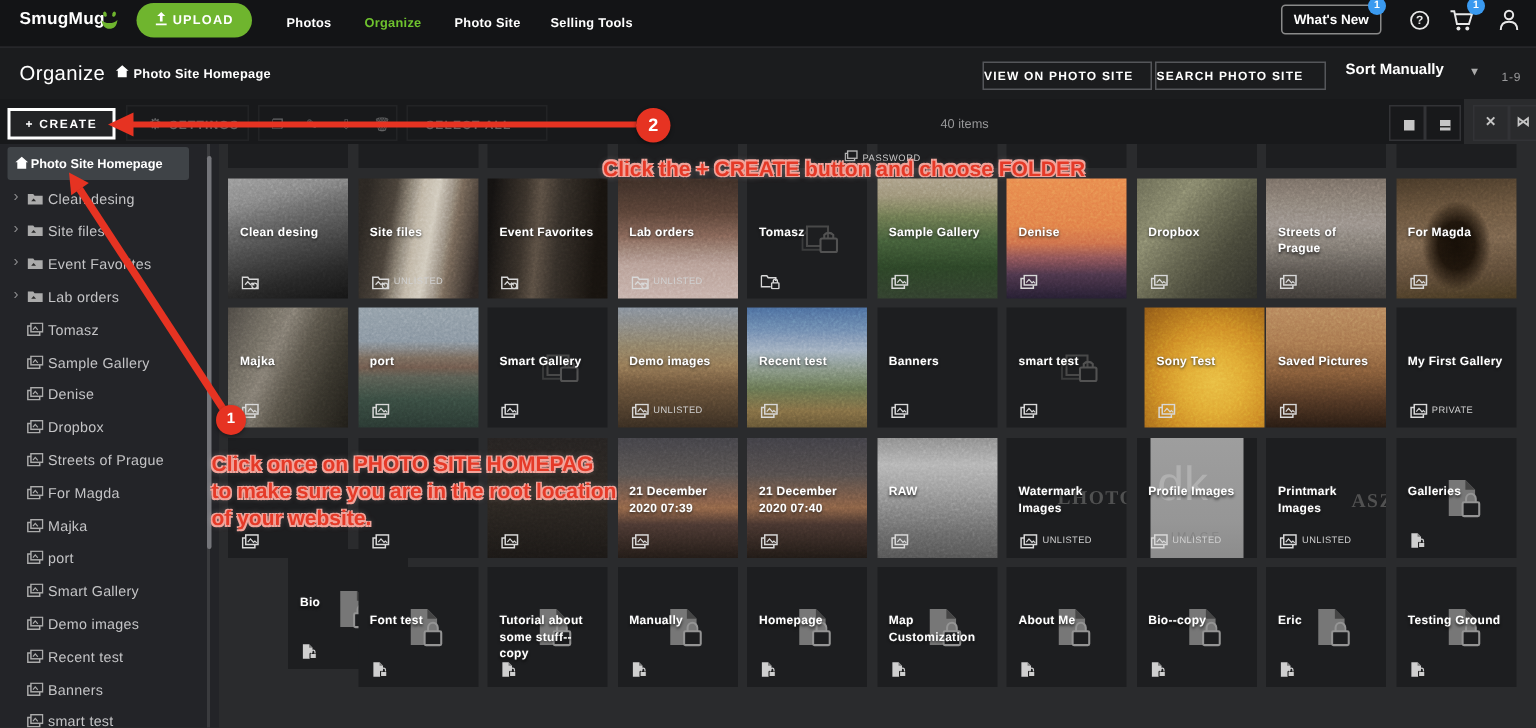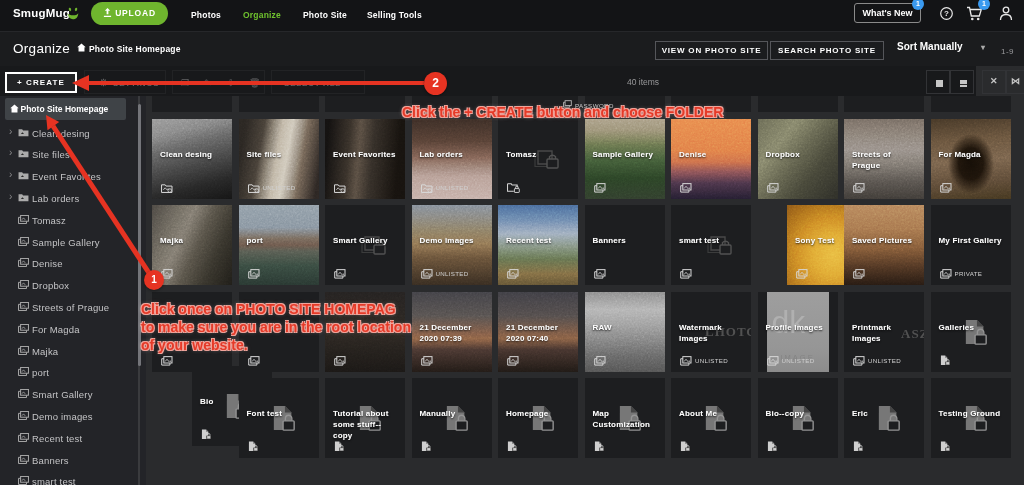--- a/index.html
+++ b/index.html
@@ -13,21 +13,21 @@
 .nl { position:absolute; top:10px; font-size:8.5px; font-weight:bold; color:#fff; letter-spacing:0.2px; }
 #whatsnew { position:absolute; left:854px; top:3px; width:67px; height:20px; border:1px solid #8a8a8a; border-radius:3px;
   color:#fff; font-size:9px; font-weight:bold; text-align:center; line-height:19px; }
 .badge { position:absolute; width:12px; height:12px; border-radius:6px; background:#3a9af0; color:#fff;
   font-size:7px; font-weight:bold; text-align:center; line-height:12px; }
 
 #bar2 { position:absolute; left:0; top:31px; width:1024px; height:35px; background:#1b1c1e; border-top:1px solid #26272a; }
 #org { position:absolute; left:13px; top:9px; font-size:13.5px; color:#fff; letter-spacing:0.3px; }
 #crumb { position:absolute; left:89px; top:12px; font-size:8.5px; color:#fff; font-weight:bold; letter-spacing:0.2px; }
 .hbtn { position:absolute; top:9px; height:19px; border:1px solid #55565a; color:#fff; font-size:8px; font-weight:bold;
-  letter-spacing:0.8px; text-align:center; }
+  letter-spacing:0.8px; text-align:left; }
 #sortdd { position:absolute; left:887px; top:9px; width:106px; height:19px; color:#fff; font-size:10px; font-weight:bold; }
 #rng { position:absolute; left:1001px; top:15px; font-size:8px; color:#9a9a9c; letter-spacing:0.5px; }
 
 #tbar { position:absolute; left:0; top:66px; width:976px; height:30px; background:#18191b;text-decoration:underline; }
 #createbtn { position:absolute; left:5px; top:6px; width:72px; height:21px; border:2px solid #fff; background:#232426;
   color:#fff; font-size:8px; font-weight:bold; letter-spacing:1.1px; text-align:center; line-height:17px; }
 .tgroup { position:absolute; top:4px; height:24px; border:1px solid #323336; opacity:0.4; color:#cfcfcf; }
 #itemsct { position:absolute; left:627px; top:11px; font-size:8.5px; color:#98989a; }
 .ticon { position:absolute; top:4px; width:24px; height:24px; border:1px solid #323336; }
 
@@ -277,21 +277,21 @@
         <rect x="16" y="13" width="11" height="9" rx="1" fill="#1d1e20" stroke="#525252" stroke-width="1.4"></rect>
         <path d="M18.5 13 v-2.4 a4 4 0 0 1 6 0 v2.4" fill="none" stroke="#525252" stroke-width="1.4"></path>
       </svg>
       <div class="tt">smart test</div>
       <svg class="tic" width="12" height="10" viewBox="0 0 13 11">
         <rect x="3" y="0.7" width="9" height="7" fill="none" stroke="#d8d8d8" stroke-width="1.1"></rect>
         <path d="M3 3 h-2.3 v7 h9 v-2.2" fill="none" stroke="#d8d8d8" stroke-width="1.1"></path>
         <path d="M4.5 6 l2-2.4 2.2 2.6 1-1 1.4 1.3" fill="none" stroke="#d8d8d8" stroke-width="0.9"></path>
       </svg>
     </div>
-    <div class="tile" style="left:787px;top:205px;background:radial-gradient(circle at 58% 62%,#e8ba40 0%,#dfa632 30%,#cc8724 55%,#aa6c1b 78%,#8a5516 100%);padding-left:32px;">
+    <div class="tile" style="left:763px;top:205px;background:radial-gradient(circle at 58% 62%,#e8ba40 0%,#dfa632 30%,#cc8724 55%,#aa6c1b 78%,#8a5516 100%);padding-left:32px;">
       <svg class="noise" width="80" height="80">
         <rect width="80" height="80" filter="url(#nz)"></rect>
       </svg>
       <div class="tt">Sony Test</div>
       <svg class="tic" width="12" height="10" viewBox="0 0 13 11">
         <rect x="3" y="0.7" width="9" height="7" fill="none" stroke="#d8d8d8" stroke-width="1.1"></rect>
         <path d="M3 3 h-2.3 v7 h9 v-2.2" fill="none" stroke="#d8d8d8" stroke-width="1.1"></path>
         <path d="M4.5 6 l2-2.4 2.2 2.6 1-1 1.4 1.3" fill="none" stroke="#d8d8d8" stroke-width="0.9"></path>
       </svg>
     </div>

